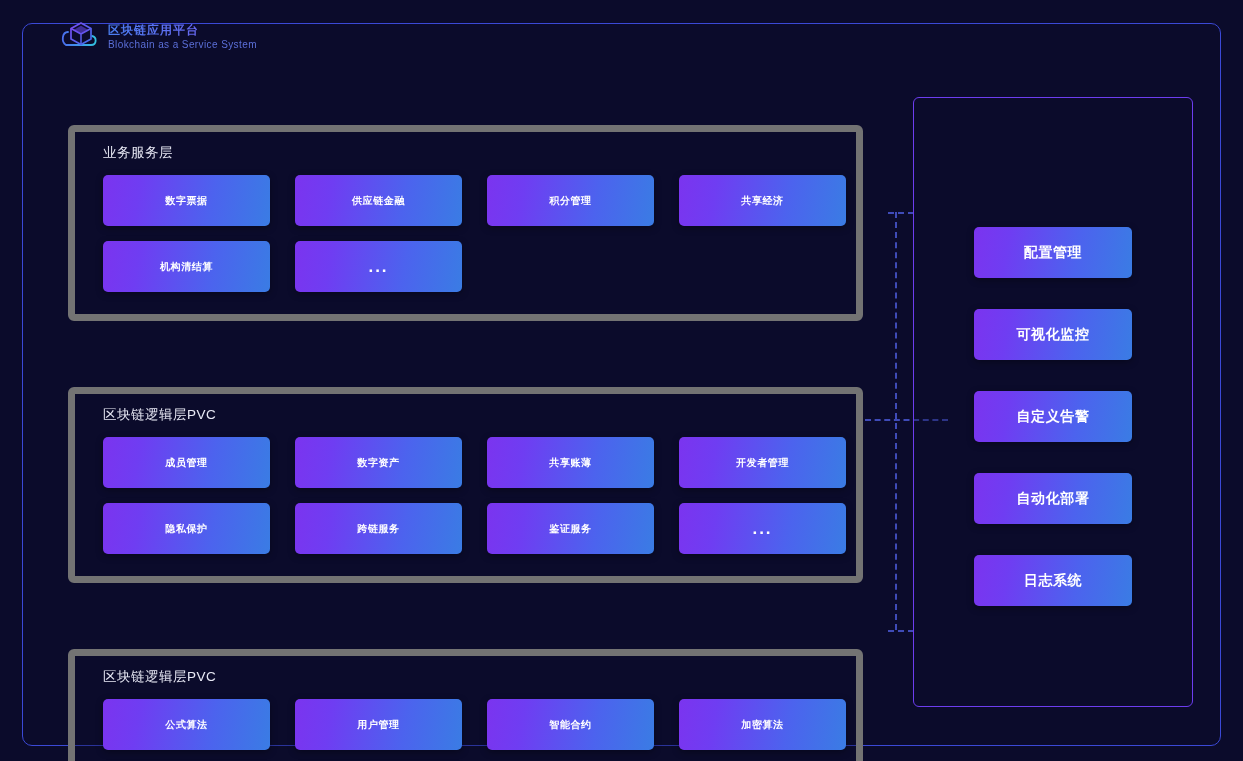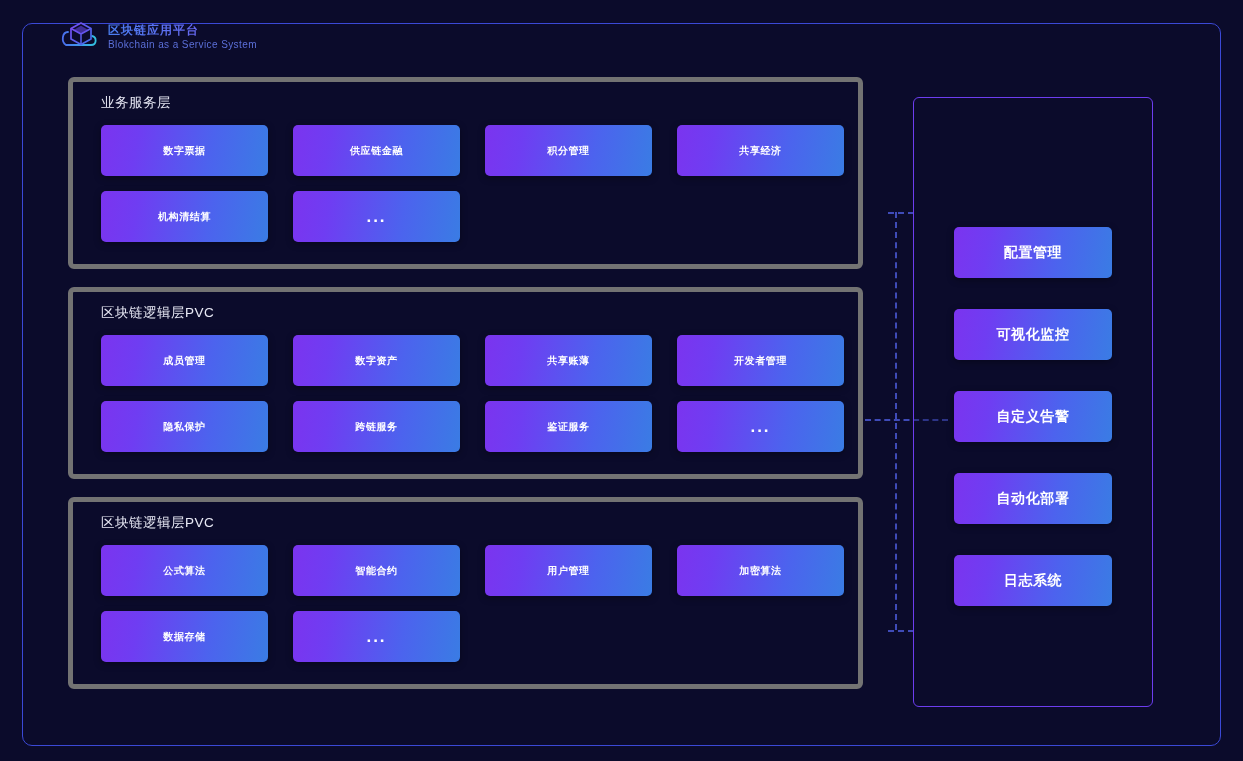--- a/index.html
+++ b/index.html
@@ -64,24 +64,25 @@
     position: absolute;
     left: 68px;
     top: 77px;
     width: 795px;
     display: flex;
     flex-direction: column;
     gap: 18px;
   }
 
   .layer-panel {
-    border: 5px solid #737373;
+    border: 7px solid #737373;
     border-radius: 6px;
     background: rgba(12,12,44,0.35);
     padding: 12px 28px 22px 28px;
+    margin-top: 48px;
   }
   .layer-title {
     font-size: 13.5px;
     color: #e8e9f5;
     margin-bottom: 13px;
     letter-spacing: 0.5px;
   }
   .tile-grid {
     display: grid;
     grid-template-columns: repeat(4, 167px);
@@ -102,21 +103,21 @@
     cursor: pointer;
     user-select: none;
   }
   .tile.ellipsis { font-size: 17px; letter-spacing: 2px; }
 
   
   .right-panel {
     position: absolute;
     left: 913px;
     top: 97px;
-    width: 240px;
+    width: 280px;
     height: 610px;
     border: 1px solid #6d3df0;
     border-radius: 6px;
     background: rgba(12,12,44,0.35);
     display: flex;
     flex-direction: column;
     align-items: center;
     padding-top: 129px;
     gap: 31px;
   }
@@ -218,22 +219,22 @@
         <div class="tile">跨链服务</div>
         <div class="tile">鉴证服务</div>
         <div class="tile ellipsis">...</div>
       </div>
     </div>
 
     <div class="layer-panel">
       <div class="layer-title">区块链逻辑层PVC</div>
       <div class="tile-grid">
         <div class="tile">公式算法</div>
+        <div class="tile">用户管理</div>
         <div class="tile">智能合约</div>
-        <div class="tile">用户管理</div>
         <div class="tile">加密算法</div>
         <div class="tile">数据存储</div>
         <div class="tile ellipsis">...</div>
       </div>
     </div>
 
   </div>
 
   <div class="connector-layer">
     <div class="conn-v"></div>

